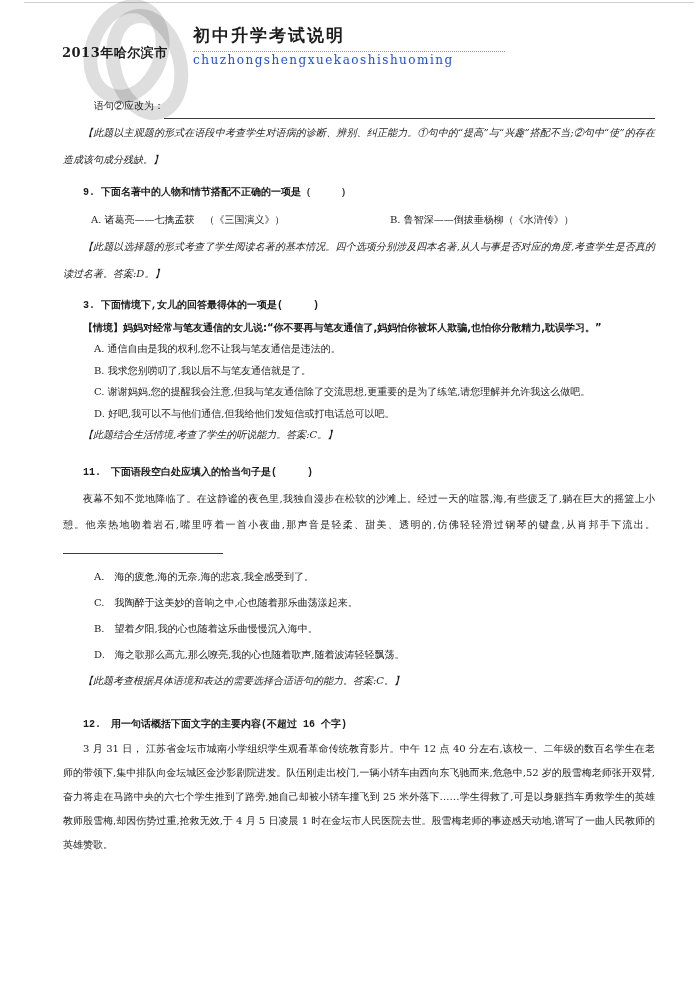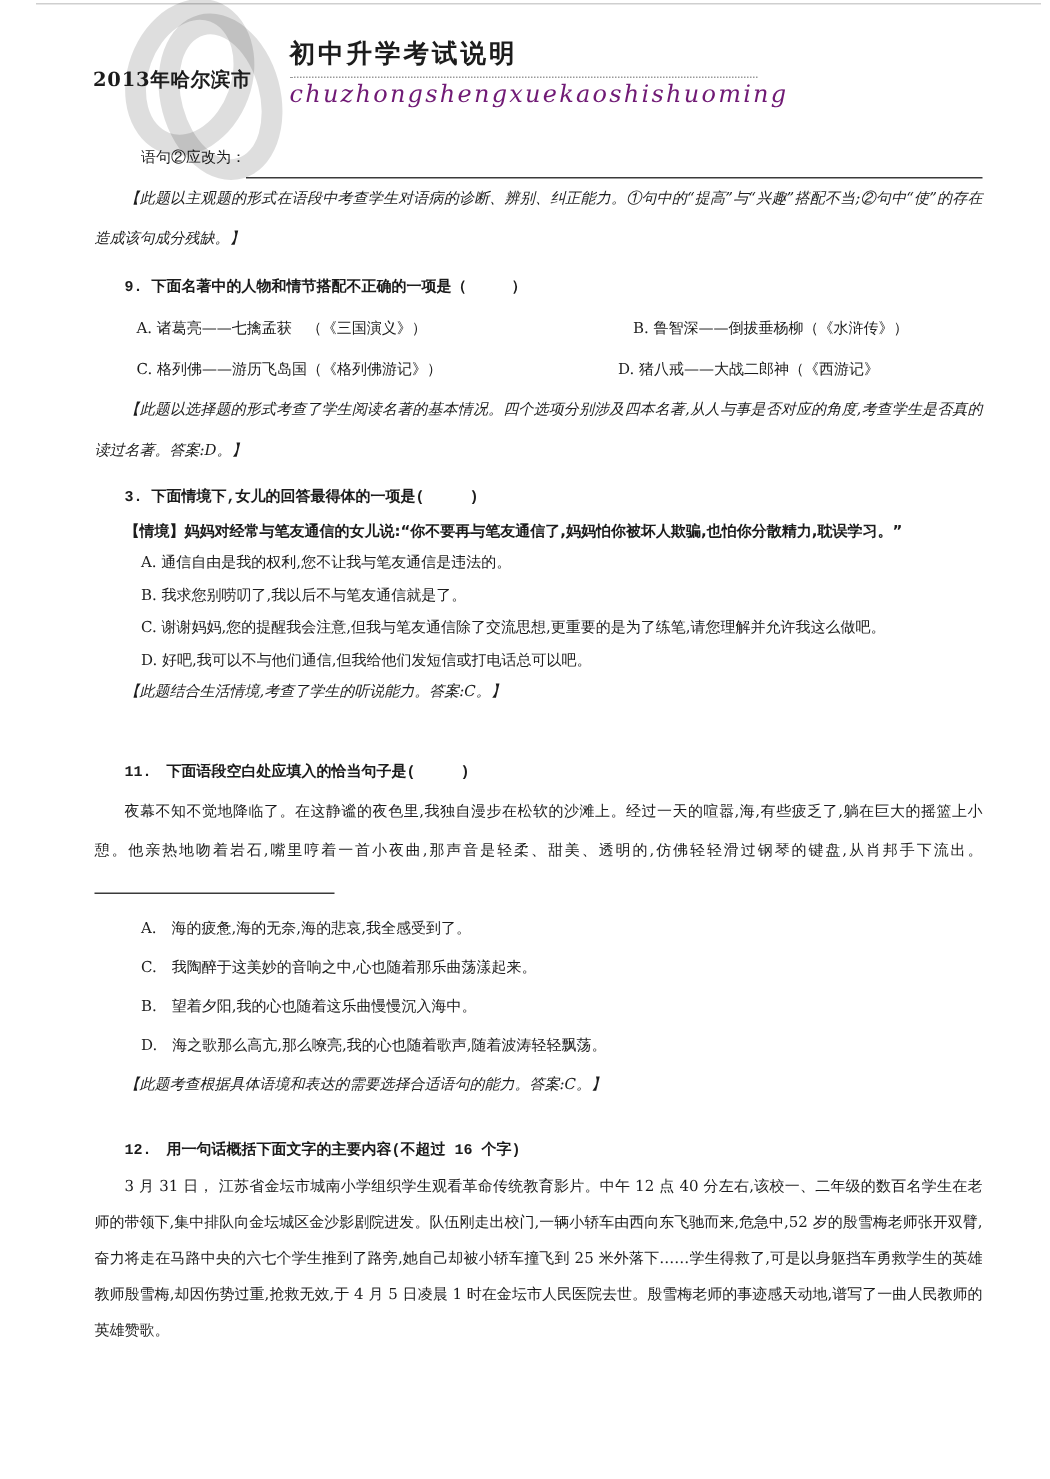--- a/index.html
+++ b/index.html
@@ -12,43 +12,43 @@
   .header{position:relative;height:92px;}
   .ring{position:absolute;border-radius:50%;}
   .ring1{left:85px;top:-2px;width:55px;height:79px;border:14px solid rgba(0,0,0,0.13);transform:rotate(20deg);}
   .ring2{left:107px;top:8px;width:52px;height:85px;border:14px solid rgba(0,0,0,0.13);transform:rotate(-15deg);}
   .year-city{position:absolute;left:62px;top:44px;z-index:2;
              font-weight:700;font-size:13px;letter-spacing:0.5px;white-space:nowrap;}
   .title-block{position:absolute;left:193px;top:24px;z-index:2;width:320px;}
   .doc-title{font-family:"DejaVu Sans","Liberation Sans",sans-serif;font-weight:700;
              font-size:17px;letter-spacing:2px;}
   .dotted{border-bottom:1px dotted #9a9a9a;margin:4px 0 1px 0;width:312px;}
-  .pinyin{font-style:italic;font-size:16px;color:#701a75;letter-spacing:1.5px;white-space:nowrap;}
+  .pinyin{font-size:12px;color:#1d4ed8;letter-spacing:1.5px;white-space:nowrap;}
 
   
   .content{margin:0 45px 0 63px;font-size:10px;text-align:justify;}
   p{margin:0;}
   .sec1{line-height:27px;}
   .fillrow{display:flex;align-items:flex-end;line-height:27px;}
   .fillrow .label{padding-left:31px;white-space:nowrap;}
   .fillrow .blank{flex:1;border-bottom:1px solid #3a3a3a;height:21px;}
   .note{font-style:italic;text-indent:2em;}
   .stem{font-family:Liberation Mono, monospace;font-weight:700;text-indent:2em;}
 
   .q9{margin-top:6px;line-height:27px;}
   .q9 .optrow{position:relative;height:27px;white-space:nowrap;}
   .q9 .optA,.q9 .optC{padding-left:28px;display:inline-block;}
-  .q9 .optB{position:absolute;left:327px;top:0;margin-left:32px;}
+  .q9 .optB{position:absolute;left:327px;top:0;}
   .q9 .optD{position:absolute;left:349px;top:0;}
 
   .q10{margin-top:8px;line-height:21.5px;}
   .situation{font-family:"DejaVu Sans","Liberation Sans",sans-serif;font-weight:700;text-indent:2em;}
   .opt{padding-left:62px;text-indent:-31px;}
 
-  .q11{margin-top:30px;line-height:26px;}
+  .q11{margin-top:14px;line-height:26px;}
   .passage{text-indent:2em;}
   .inline-blank{display:inline-block;width:160px;height:1em;border-bottom:1px solid #3a3a3a;}
 
   .q12{margin-top:19px;line-height:24px;}
 </style>
 </head>
 <body>
 
 <div class="page">
   <div class="top-rule"></div>
@@ -71,24 +71,20 @@
       <span class="blank"></span>
     </div>
     <p class="note sec1">【此题以主观题的形式在语段中考查学生对语病的诊断、辨别、纠正能力。①句中的“提高”与“兴趣”搭配不当;②句中“使”的存在造成该句成分残缺。】</p>
 
     <section class="q9">
       <p class="stem">9. 下面名著中的人物和情节搭配不正确的一项是（　　　）</p>
       <div class="optrow">
         <span class="optA">A. 诸葛亮——七擒孟获　（《三国演义》）</span>
         <span class="optB">B. 鲁智深——倒拔垂杨柳（《水浒传》）</span>
       </div>
-      <div class="optrow">
-        <span class="optC">C. 格列佛——游历飞岛国（《格列佛游记》）</span>
-        <span class="optD">D. 猪八戒——大战二郎神（《西游记》</span>
-      </div>
       <p class="note">【此题以选择题的形式考查了学生阅读名著的基本情况。四个选项分别涉及四本名著,从人与事是否对应的角度,考查学生是否真的读过名著。答案:D。】</p>
     </section>
 
     <section class="q10">
       <p class="stem">3. 下面情境下,女儿的回答最得体的一项是(　　　)</p>
       <p class="situation">【情境】妈妈对经常与笔友通信的女儿说:“你不要再与笔友通信了,妈妈怕你被坏人欺骗,也怕你分散精力,耽误学习。”</p>
       <p class="opt">A. 通信自由是我的权利,您不让我与笔友通信是违法的。</p>
       <p class="opt">B. 我求您别唠叨了,我以后不与笔友通信就是了。</p>
       <p class="opt">C. 谢谢妈妈,您的提醒我会注意,但我与笔友通信除了交流思想,更重要的是为了练笔,请您理解并允许我这么做吧。</p>
       <p class="opt">D. 好吧,我可以不与他们通信,但我给他们发短信或打电话总可以吧。</p>

